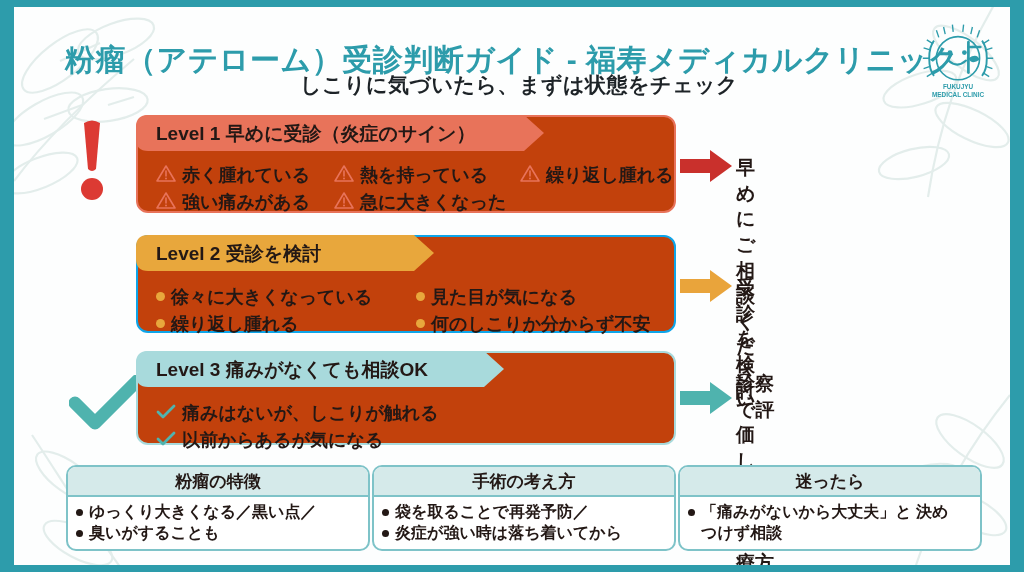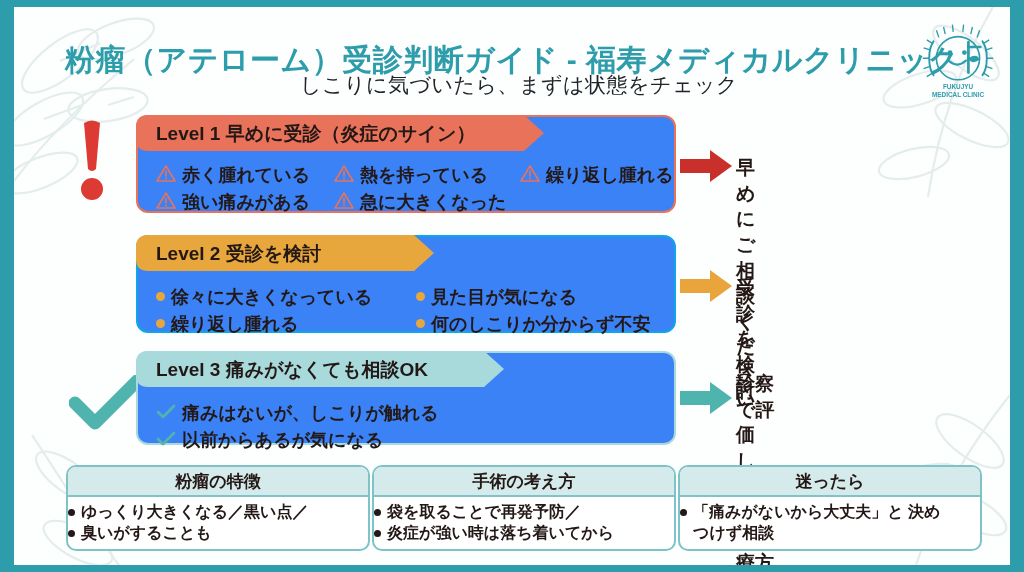--- a/index.html
+++ b/index.html
@@ -25,28 +25,28 @@
 
   
   .title{
     position:absolute;left:0;right:0;top:18px;text-align:center;
     font-size:30px;font-weight:bold;color:#2d9cab;letter-spacing:.5px;
     white-space:nowrap;
     margin-top:15px;
   }
   .subtitle{
     position:absolute;left:0;right:0;top:64px;text-align:center;
-    font-size:21px;font-weight:normal;color:#1d2327;letter-spacing:.5px;margin-left:14px;
+    font-size:21px;font-weight:bold;color:#1d2327;letter-spacing:.5px;margin-left:14px;
   }
   .logo{position:absolute;right:12px;top:16px;width:80px;height:80px;}
 
   
   .lv{position:absolute;}
   .lv-box{
-    position:absolute;background:#3b82f6;border-radius:12px;box-sizing:border-box;
+    position:absolute;background:#c2410c;border-radius:12px;box-sizing:border-box;
   }
   .lv-ribbon{
     position:absolute;left:0;top:0;height:33px;display:flex;align-items:center;
     padding-left:18px;box-sizing:border-box;color:#231815;
     font-size:19px;font-weight:bold;white-space:nowrap;
   }
   .lv-body{
     position:absolute;left:0;right:0;box-sizing:border-box;
     padding:7px 14px 0 18px;
   }
@@ -76,21 +76,21 @@
   
   .card{
     position:absolute;bottom:14px;height:86px;box-sizing:border-box;
     border:2px solid #7ec3c8;border-radius:10px;background:#ffffff;overflow:hidden;
   }
   .card-head{
     height:28px;background:#d5eaea;border-bottom:2px solid #7ec3c8;
     display:flex;align-items:center;justify-content:center;
     font-size:17px;font-weight:bold;color:#231815;
   }
-  .card-body{padding:5px 8px 0 0;}
+  .card-body{padding:5px 8px 0 8px;}
   .card-item{
     display:flex;align-items:flex-start;gap:6px;
     font-size:16px;font-weight:bold;color:#231815;line-height:1.3;
   }
   .card-item .d{width:7px;height:7px;border-radius:50%;background:#231815;flex:none;margin-top:7px;}
   .card-item .tx{white-space:nowrap;}
   .card-item .tx.wrap{white-space:normal;}
 </style>
 </head>
 <body>

